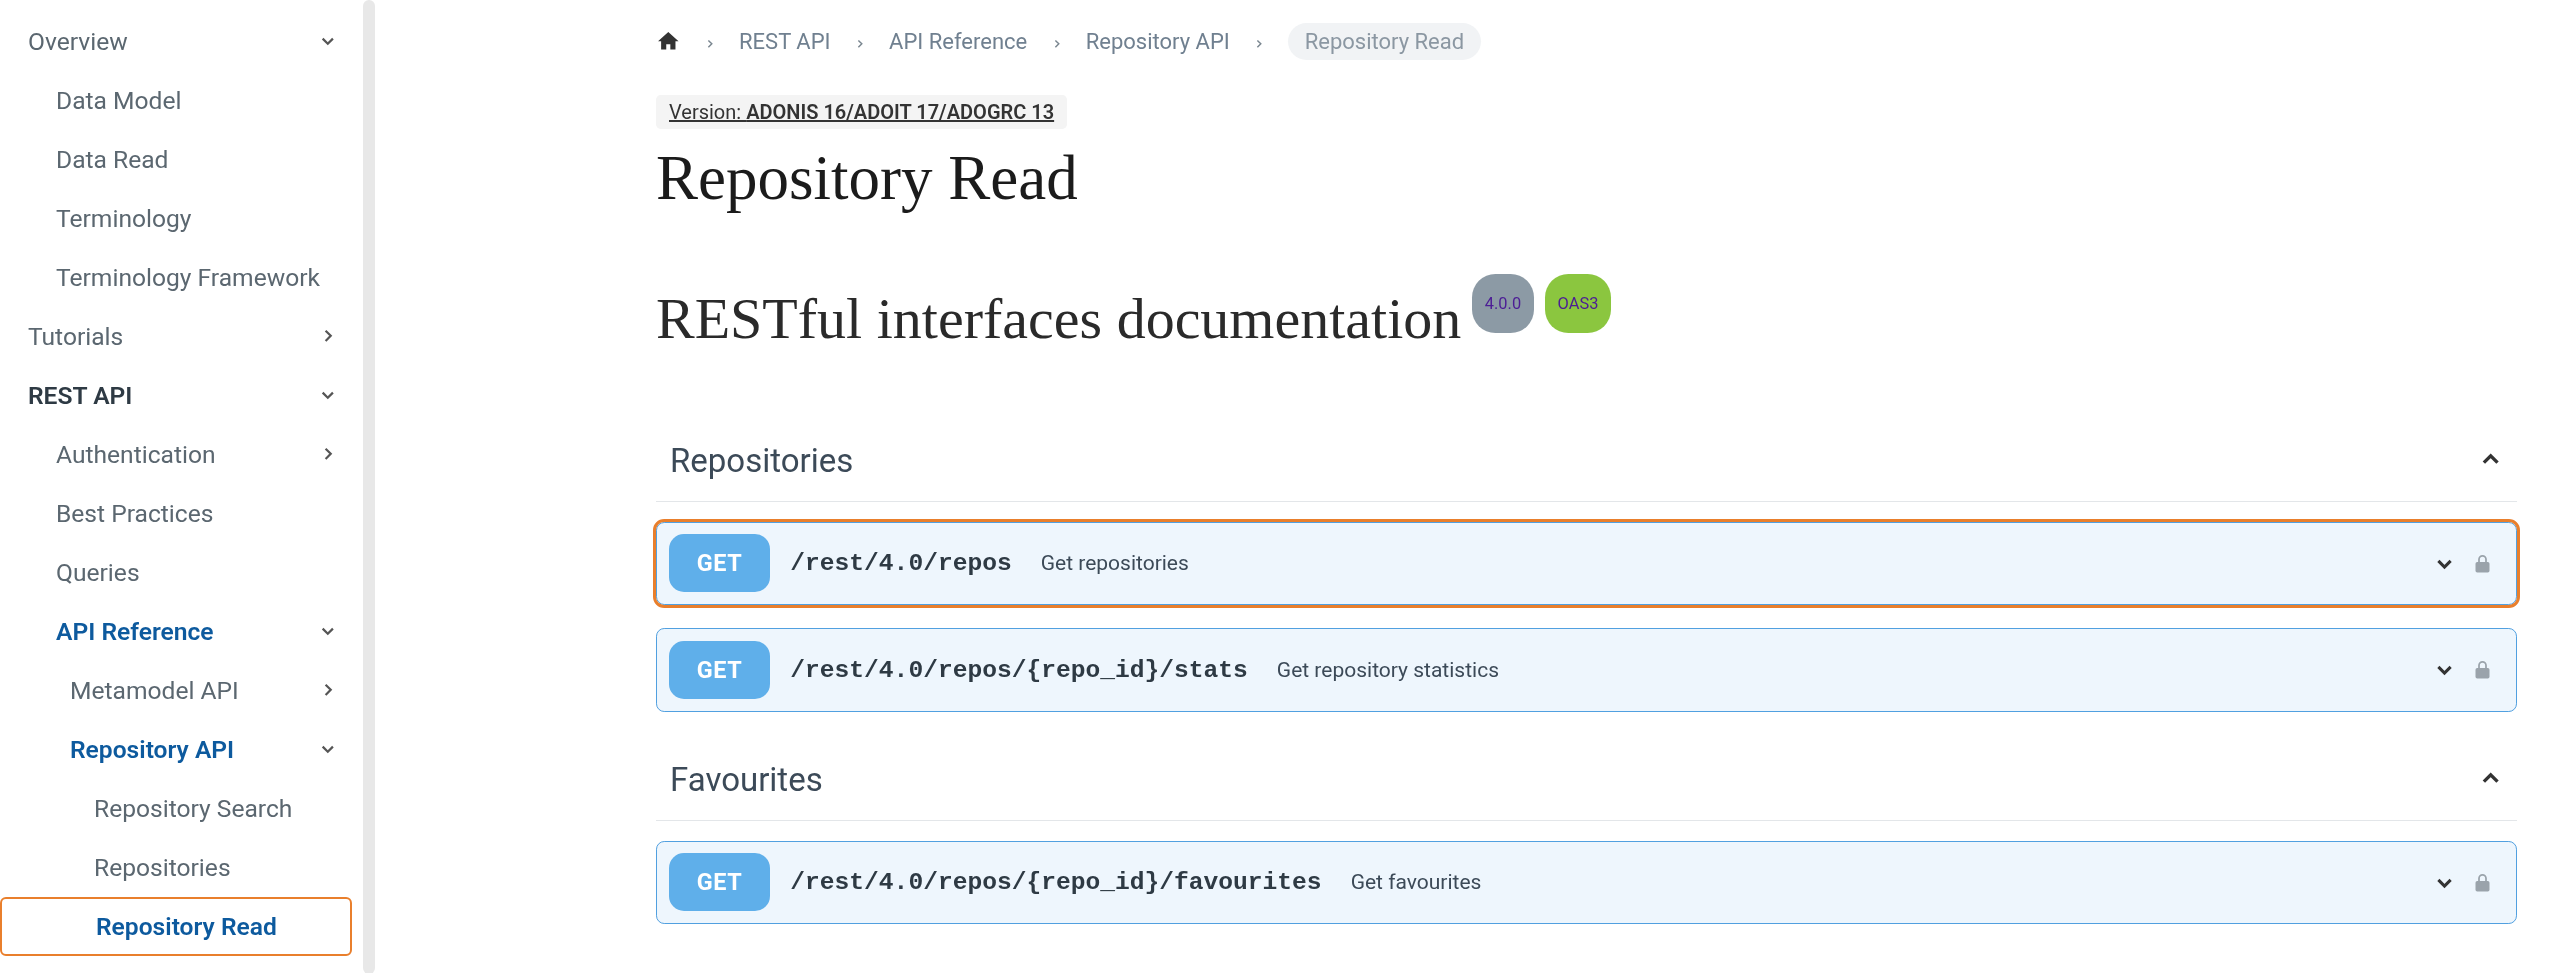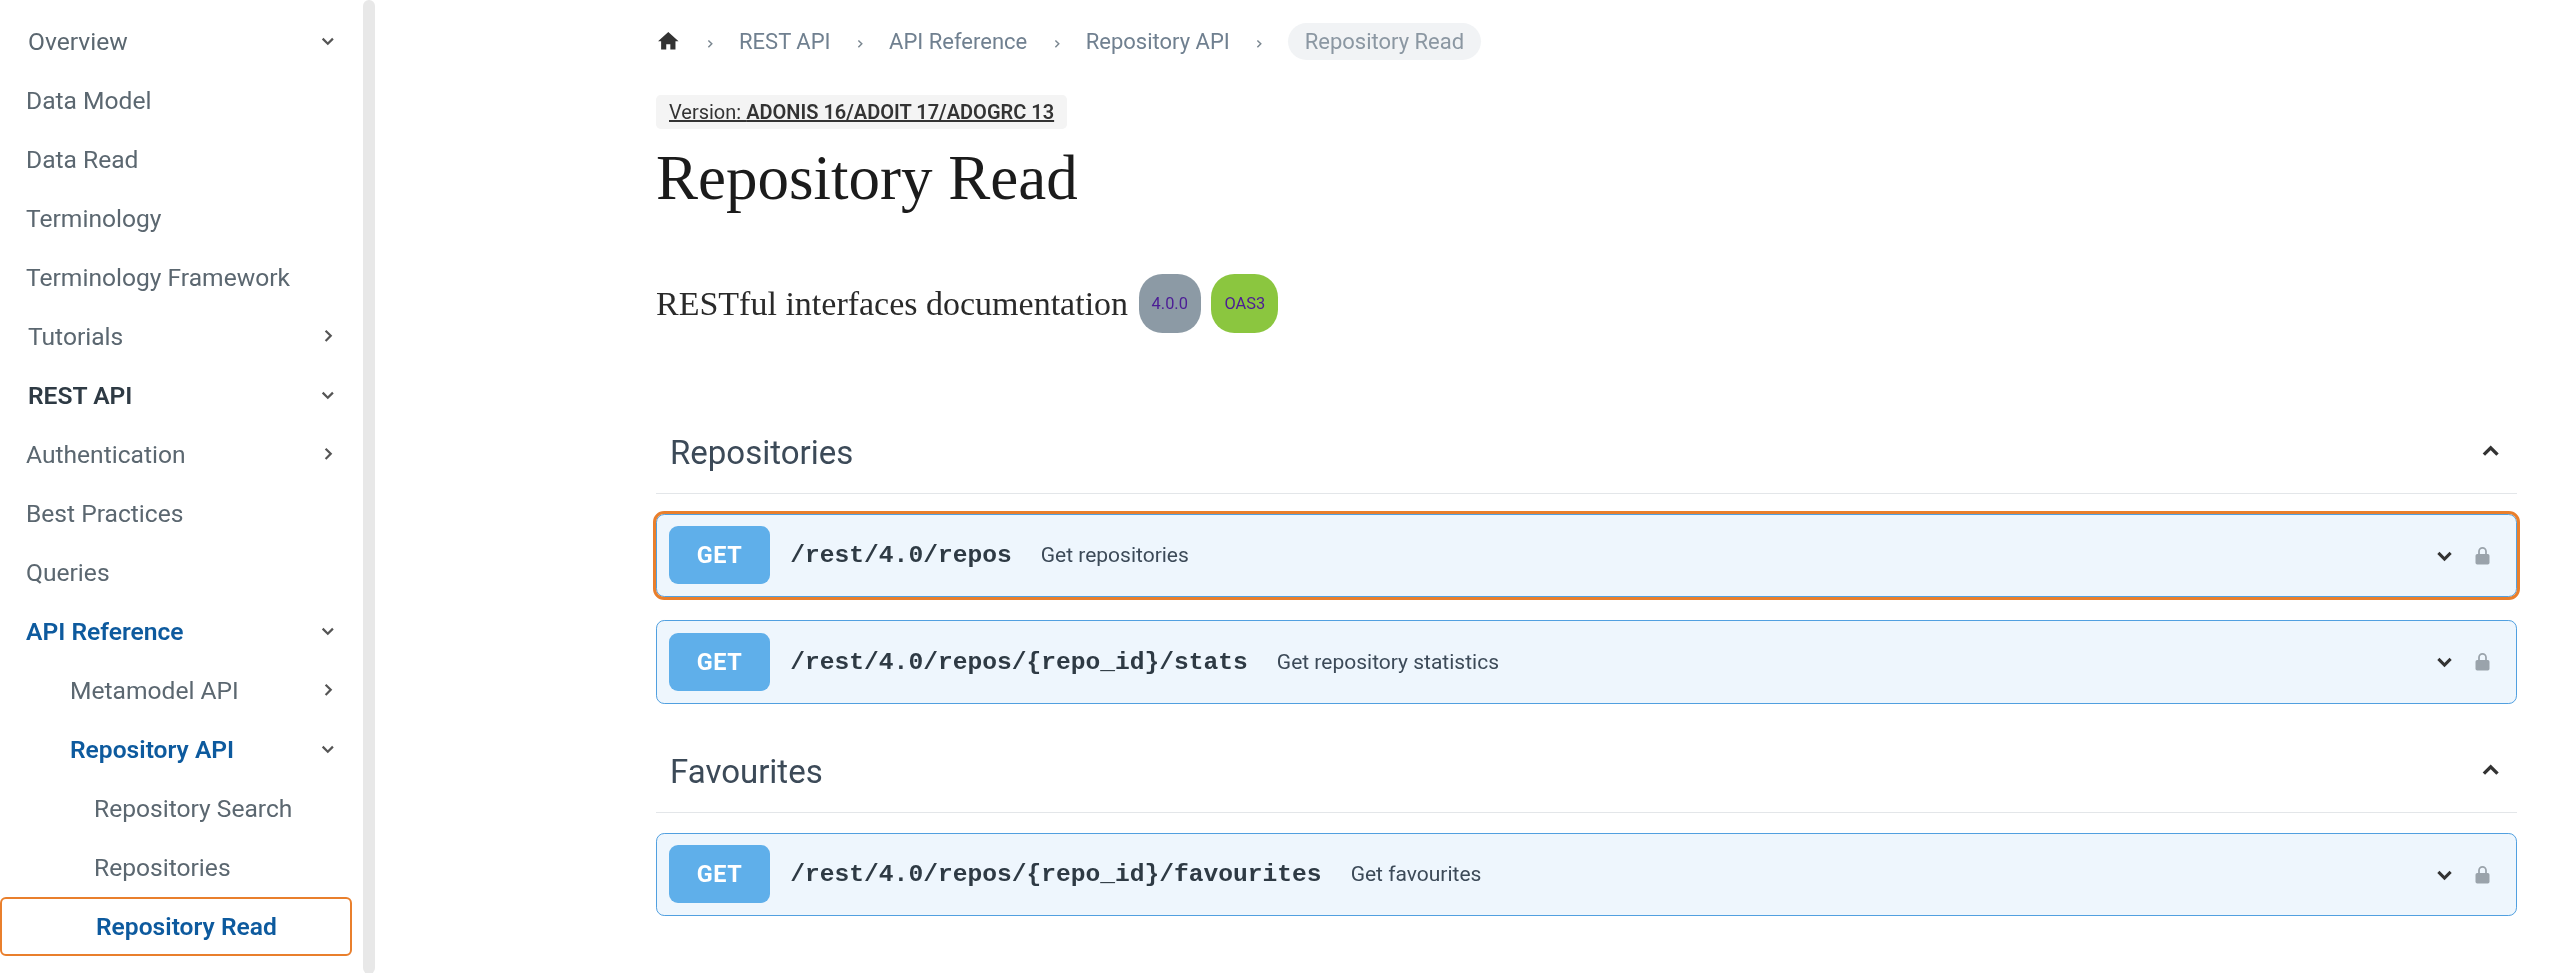--- a/index.html
+++ b/index.html
@@ -40,21 +40,21 @@
   }
   .nav-item.bold { font-weight: 600; color: #2e3a44; }
   .nav-item.active {
     color: #0d5a9e;
     font-weight: 600;
     border: 2.3px solid #e97f2c;
     border-radius: 5.9px;
     margin-right: 23.4px;
   }
   .nav-item.expanded-section { color: #0d5a9e; font-weight: 600; }
-  .indent-1 { padding-left: 26px; align-items: center; }
+  .indent-1 { padding-left: 56px; align-items: center; }
   .indent-2 { padding-left: 70px; }
   .indent-3 { padding-left: 94px; }
   .chev {
     width: 24.6px; height: 24.6px;
     display: inline-flex; align-items: center; justify-content: center;
   }
   .chev svg { width: 17.6px; height: 17.6px; stroke: #555; stroke-width: 3; fill: none; }
 
   
   .main {
@@ -94,21 +94,21 @@
   .page-title {
     font-family: Georgia, "Times New Roman", serif;
     font-size: 63px;
     font-weight: 400;
     color: #1b1b1b;
     margin: 13px 0 70px 0;
   }
   .subtitle-row { display: flex; align-items: flex-start; gap: 10.5px; margin-bottom: 82px; }
   .subtitle {
     font-family: Georgia, "Times New Roman", serif;
-    font-size: 34px;
+    font-size: 58px;
     color: #2a2a2a;
   }
   .badge {
     display: inline-flex; align-items: center; justify-content: center;
     border-radius: 23.4px;
     padding: 20px 13px;
     font-size: 16.4px;
     font-weight: 400;
     color: #4c1d95;
     position: relative;
@@ -140,21 +140,21 @@
     outline: 3.5px solid #e97f2c;
     outline-offset: 0;
   }
   .method {
     background: #5fafea;
     color: #fff;
     font-weight: 700;
     font-size: 23.4px;
     letter-spacing: 0.6px;
     padding: 15px 28px;
-    border-radius: 9px;
+    border-radius: 15px;
   }
   .path {
     font-family: "SFMono-Regular", Consolas, "Liberation Mono", Menlo, Courier, monospace;
     font-size: 24.6px;
     font-weight: 700;
     color: #2e3a44;
   }
   .ep-desc {
     font-size: 21px;
     color: #3c4a58;

